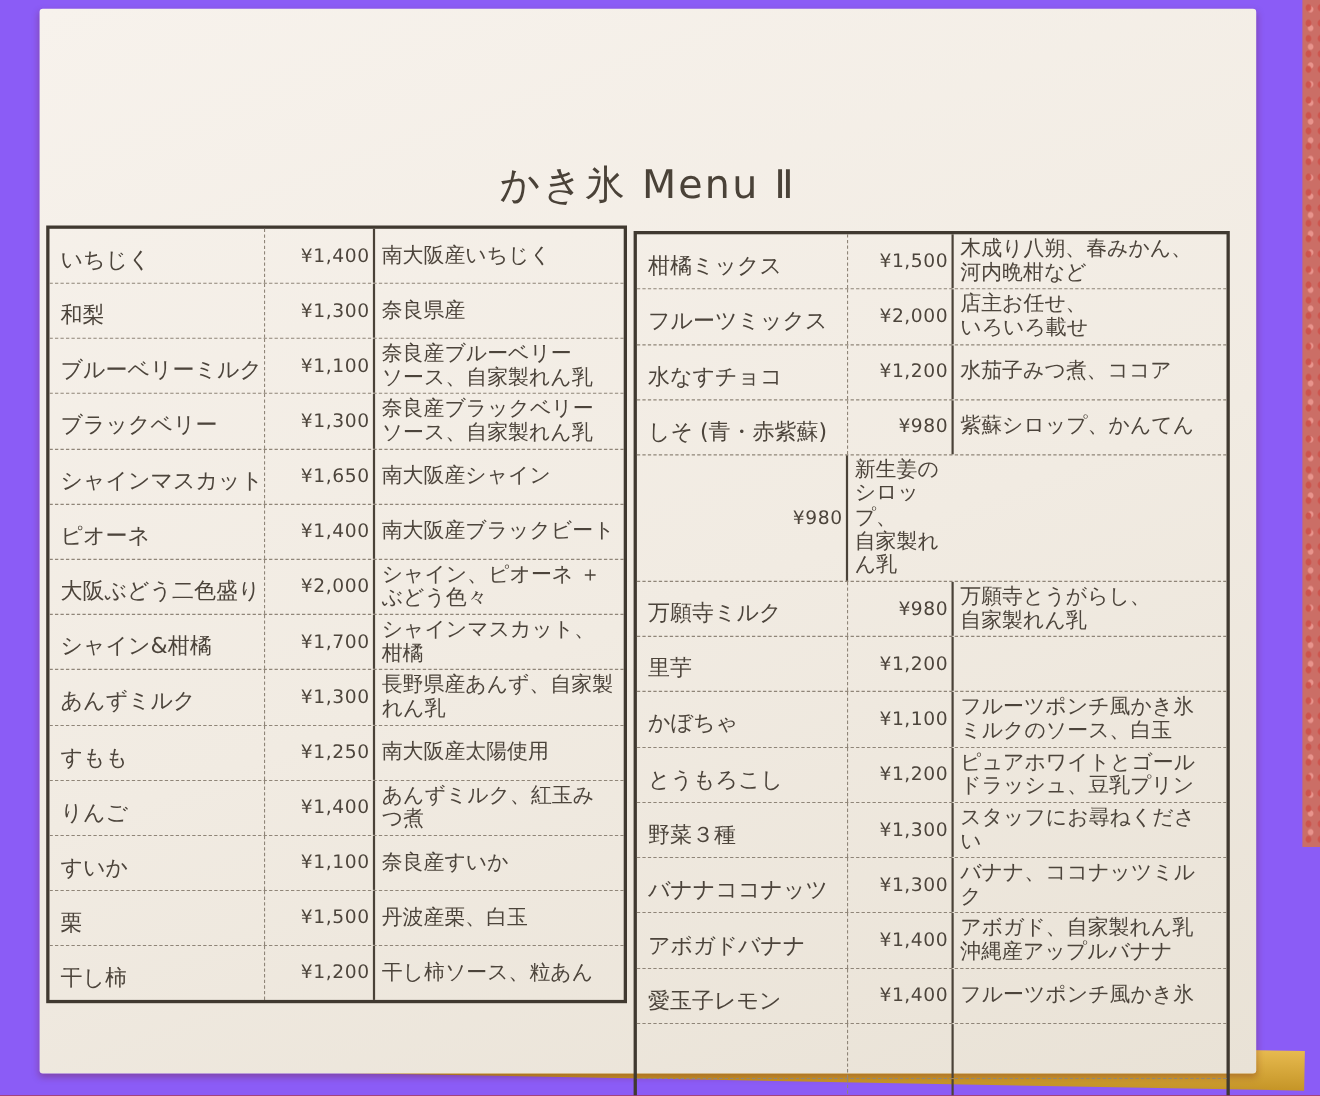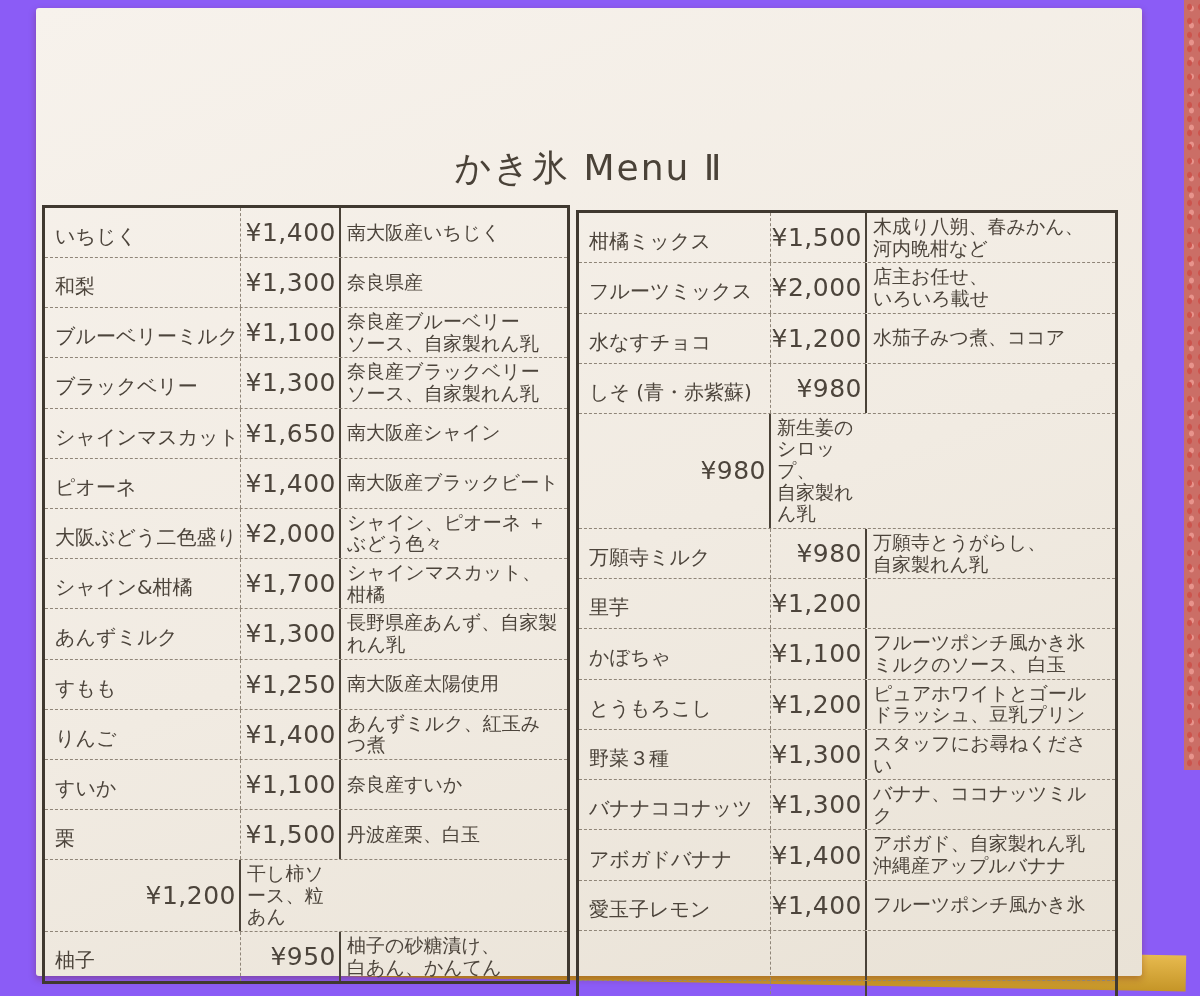--- a/index.html
+++ b/index.html
@@ -23,21 +23,21 @@
   .menu-table{border:3px solid #403930;background:transparent;box-sizing:border-box;}
   .menu-table.left{width:528px;}
   .menu-table.right{flex:1;margin-top:5px;}
   .row{display:grid;min-height:49px;}
   .menu-table.left  .row{grid-template-columns:196px 100px 1fr;}
   .menu-table.right .row{grid-template-columns:192px 96px 1fr;}
   .row + .row{border-top:1px dashed #8f8578;}
   .cell{display:flex;align-items:center;color:#4c443b;box-sizing:border-box;}
   .cell-name{padding:10px 4px 2px 10px;font-size:20px;white-space:nowrap;
     border-right:1px dashed #8f8578;}
-  .cell-price{justify-content:flex-end;padding:2px 3px 2px 2px;font-size:25px;
+  .cell-price{justify-content:flex-end;padding:2px 3px 2px 2px;font-size:17px;
     letter-spacing:.5px;border-right:2px solid #4a4238;text-align:center;}
   .cell-desc{padding:3px 4px 3px 6px;font-size:19px;line-height:1.14;white-space:pre-line;}
 </style>
 </head>
 <body>
 
 <div class="scene">
   <div class="pink-strip"></div>
   <div class="yellow-strip"></div>
   <div class="paper">
@@ -110,28 +110,23 @@
               <div class="cell cell-name">すいか</div>
               <div class="cell cell-price">¥1,100</div>
               <div class="cell cell-desc">奈良産すいか</div>
             </div>
             <div class="row">
               <div class="cell cell-name">栗</div>
               <div class="cell cell-price">¥1,500</div>
               <div class="cell cell-desc">丹波産栗、白玉</div>
             </div>
             <div class="row">
+              <div class="cell cell-name">干し柿</div>
               <div class="cell cell-price">¥1,200</div>
               <div class="cell cell-desc">干し柿ソース、粒あん</div>
-            </div>
-            <div class="row">
-              <div class="cell cell-name">柚子</div>
-              <div class="cell cell-price">¥950</div>
-              <div class="cell cell-desc">柚子の砂糖漬け、
-白あん、かんてん</div>
             </div>
           </div>
       </section>
       <section class="menu-table right">
         <div class="rows">
             <div class="row">
               <div class="cell cell-name">柑橘ミックス</div>
               <div class="cell cell-price">¥1,500</div>
               <div class="cell cell-desc">木成り八朔、春みかん、
 河内晩柑など</div>
@@ -143,20 +138,21 @@
 いろいろ載せ</div>
             </div>
             <div class="row">
               <div class="cell cell-name">水なすチョコ</div>
               <div class="cell cell-price">¥1,200</div>
               <div class="cell cell-desc">水茄子みつ煮、ココア</div>
             </div>
             <div class="row">
               <div class="cell cell-name">しそ (青・赤紫蘇)</div>
               <div class="cell cell-price">¥980</div>
+              <div class="cell cell-desc">紫蘇シロップ、かんてん</div>
             </div>
             <div class="row">
               <div class="cell cell-price">¥980</div>
               <div class="cell cell-desc">新生姜のシロップ、
 自家製れん乳</div>
             </div>
             <div class="row">
               <div class="cell cell-name">万願寺ミルク</div>
               <div class="cell cell-price">¥980</div>
               <div class="cell cell-desc">万願寺とうがらし、

